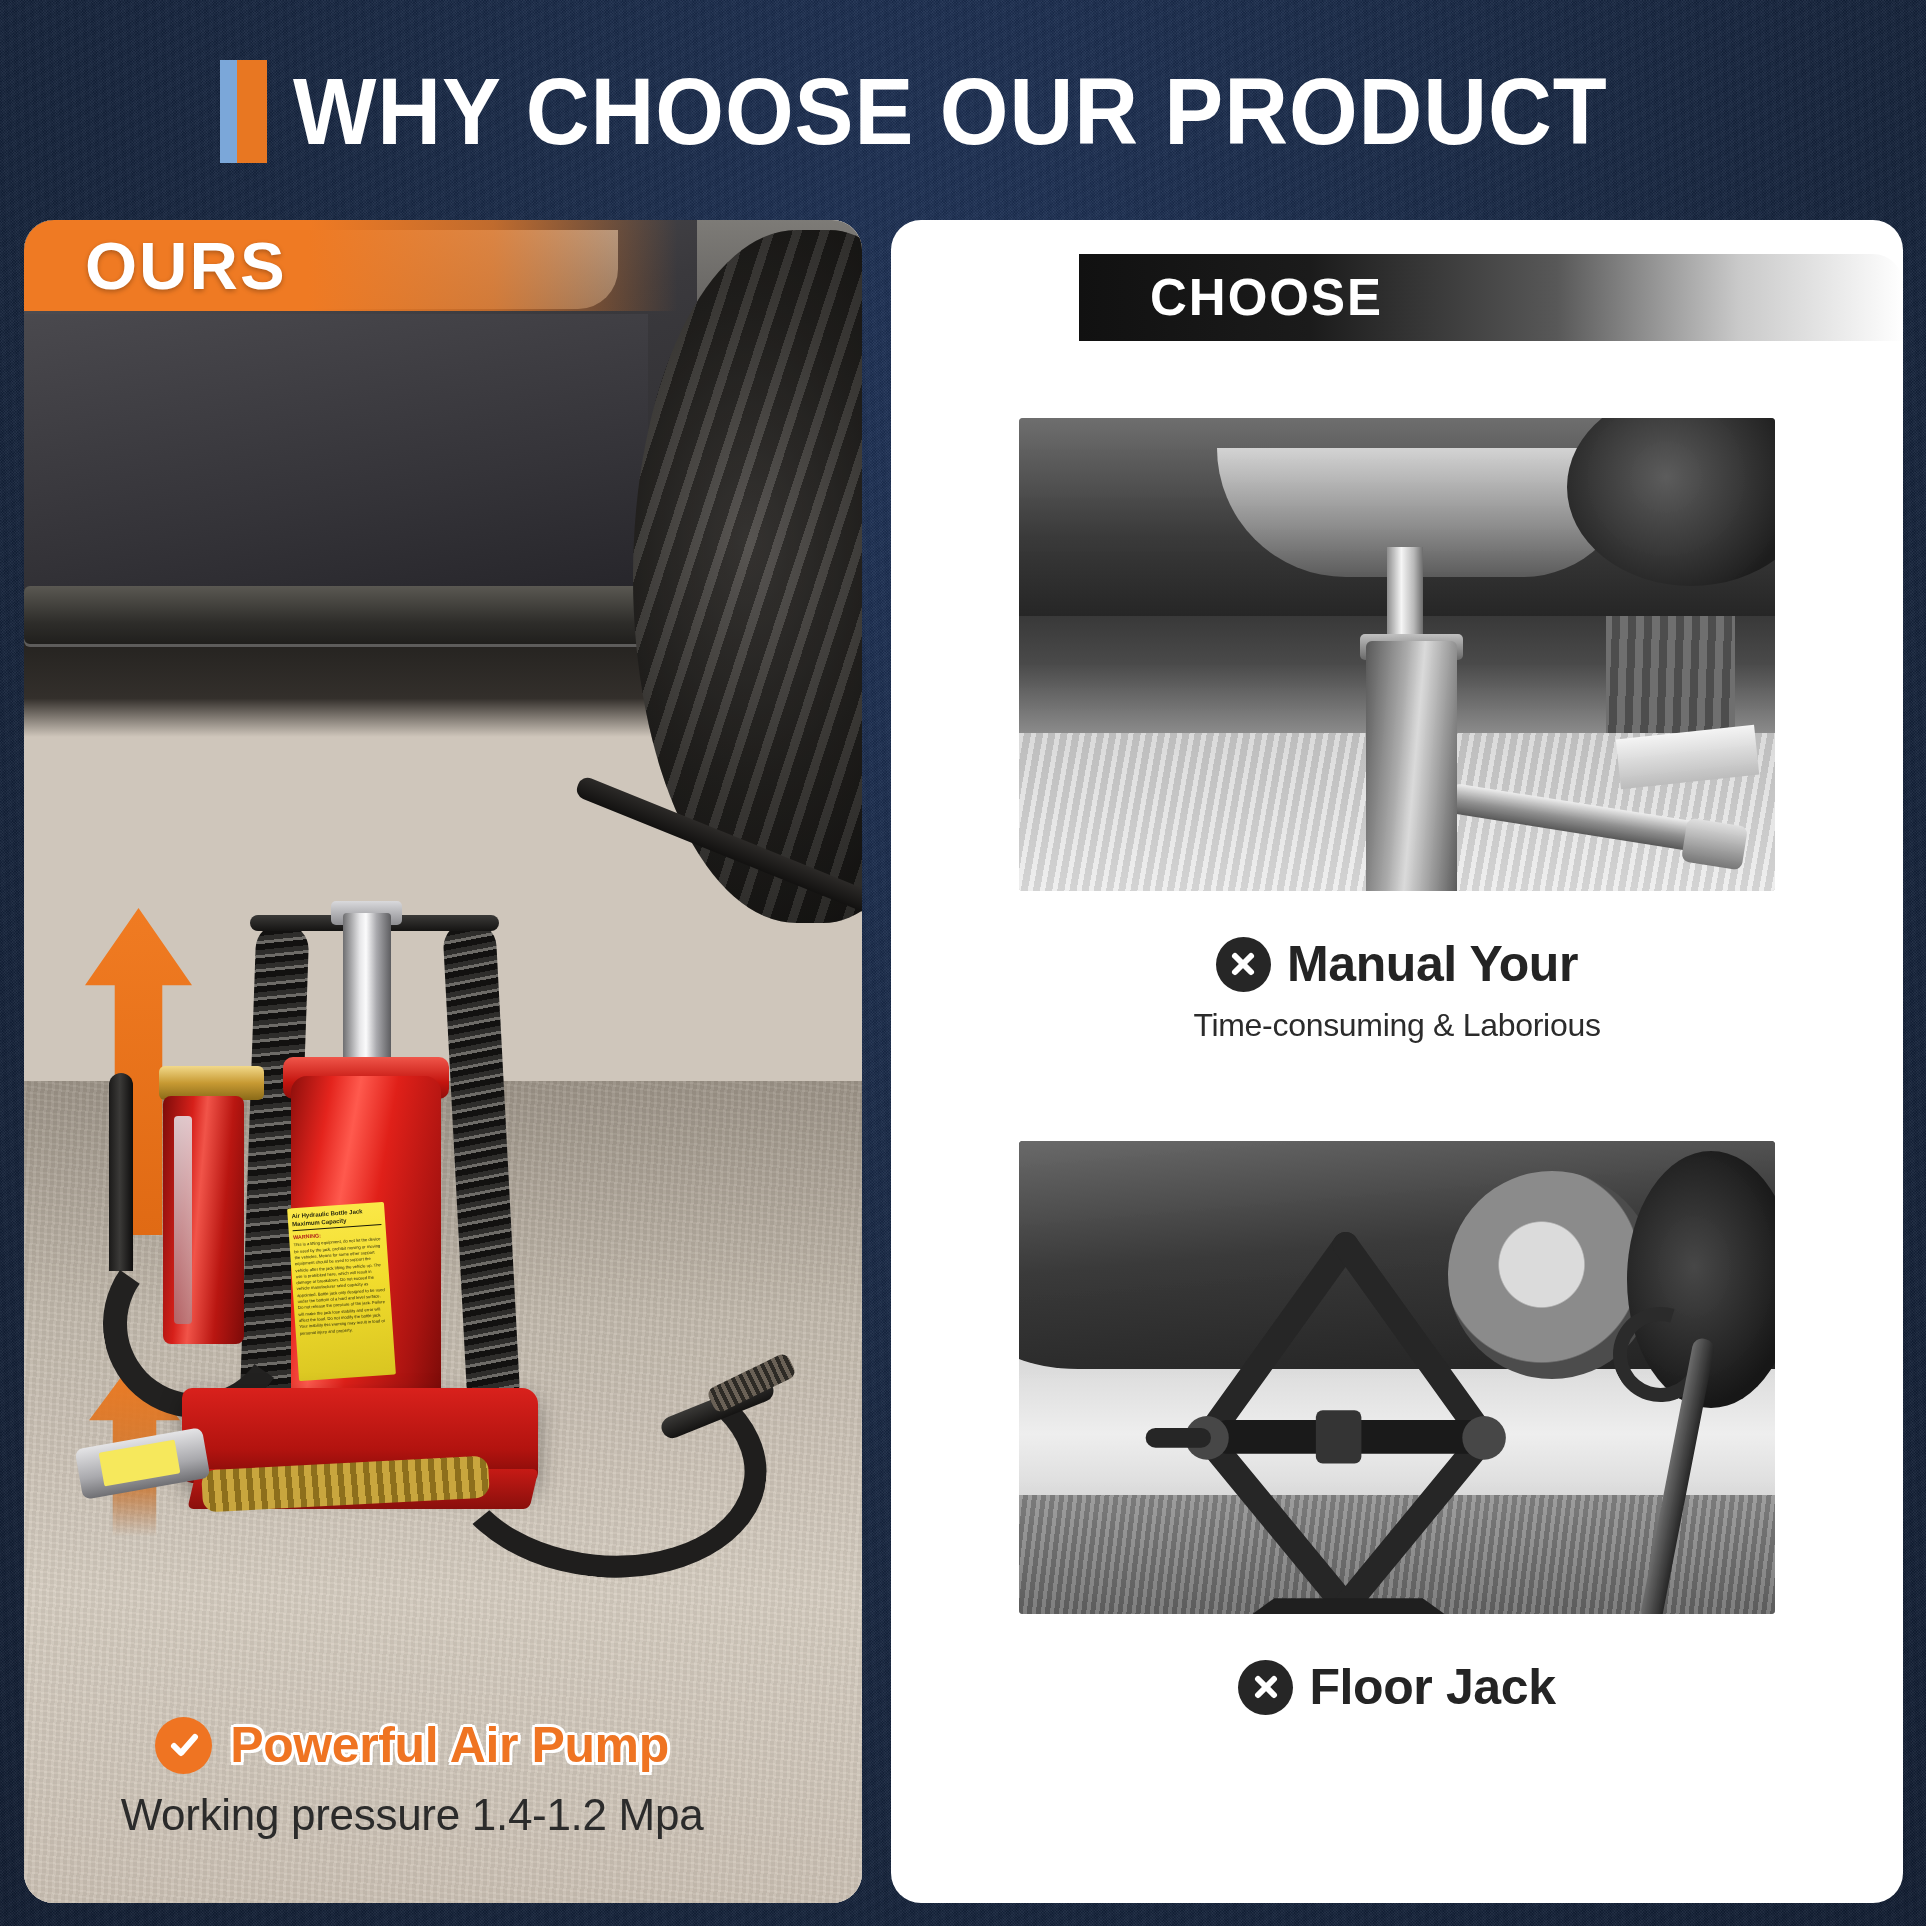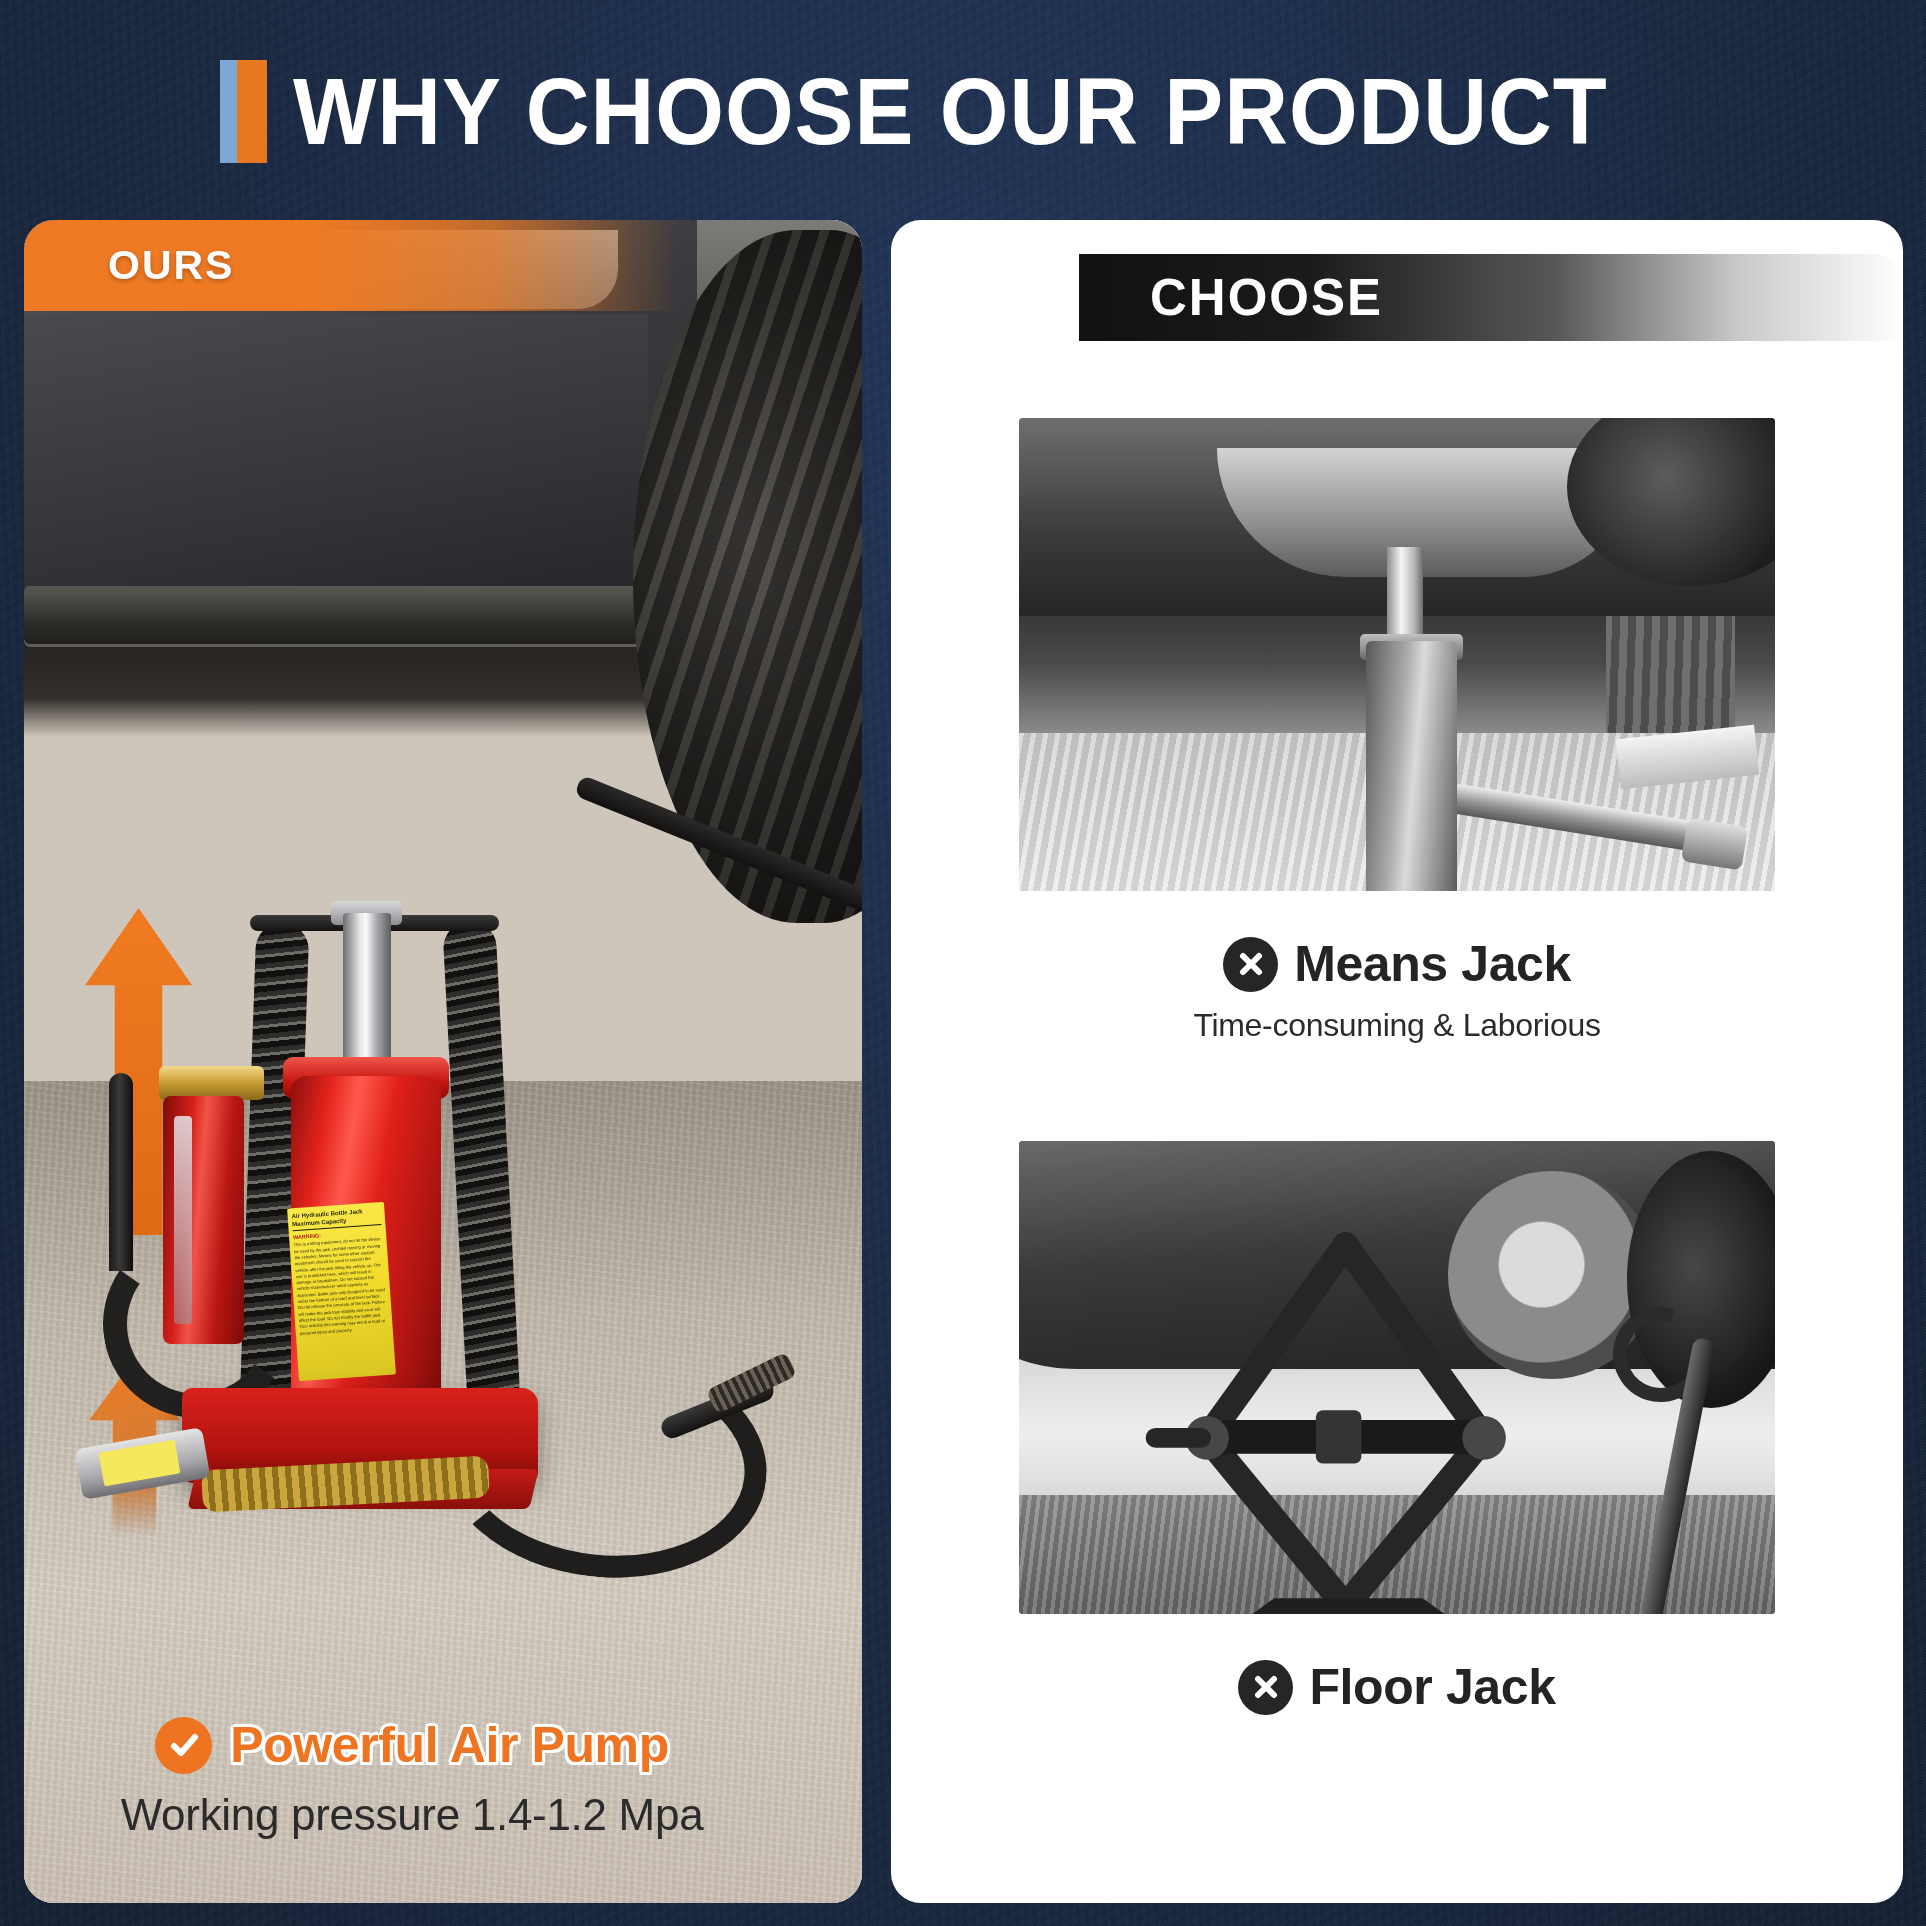--- a/index.html
+++ b/index.html
@@ -239,22 +239,22 @@
   #arrow-small{ left:65px;  top:1139px; width:91px;  height:178px; }
 
   
   #ours-ribbon {
     position:absolute; left:0; top:0; width:838px; height:91px;
     background:linear-gradient(90deg,#ef7a23 0%, #ef7a23 34%, rgba(239,122,35,.72) 56%, rgba(239,122,35,0) 78%);
     display:flex; align-items:center;
     border-top-left-radius:30px;
   }
   #ours-label {
-    color:#fff; font-size:41px; font-weight:bold; letter-spacing:2px;
-    margin-left:84px; text-shadow:0 2px 5px rgba(0,0,0,.28);
+    color:#fff; font-size:67px; font-weight:bold; letter-spacing:2px;
+    margin-left:61px; text-shadow:0 2px 5px rgba(0,0,0,.28);
   }
 
   
   #ours-caption {
     position:absolute; left:0; bottom:63px; width:776px;
     text-align:center;
   }
   .cap-head {
     display:flex; align-items:center; justify-content:center; gap:18px;
     margin-bottom:16px;
@@ -523,21 +523,21 @@
       <div class="g1-body"></div>
 
     </div>
     <div class="other-cap-head">
       <span class="icon-circle icon-x">
         <svg width="34" height="34" viewBox="0 0 34 34">
           <line x1="9" y1="9" x2="25" y2="25" stroke="#ffffff" stroke-width="6" stroke-linecap="round"></line>
           <line x1="25" y1="9" x2="9" y2="25" stroke="#ffffff" stroke-width="6" stroke-linecap="round"></line>
         </svg>
       </span>
-      <span class="other-cap-title">Means Jack</span>
+      <span class="other-cap-title">Manual Your</span>
     </div>
     <div class="other-cap-sub">Time-consuming &amp; Laborious</div>
   </div>
 
   <div class="other-item" id="other-item-2">
     <div class="other-photo">
       <div class="g2-sky"></div>
       <div class="g2-underbody"></div>
       <div class="g2-disc"></div>
       <div class="g2-tire"></div>

